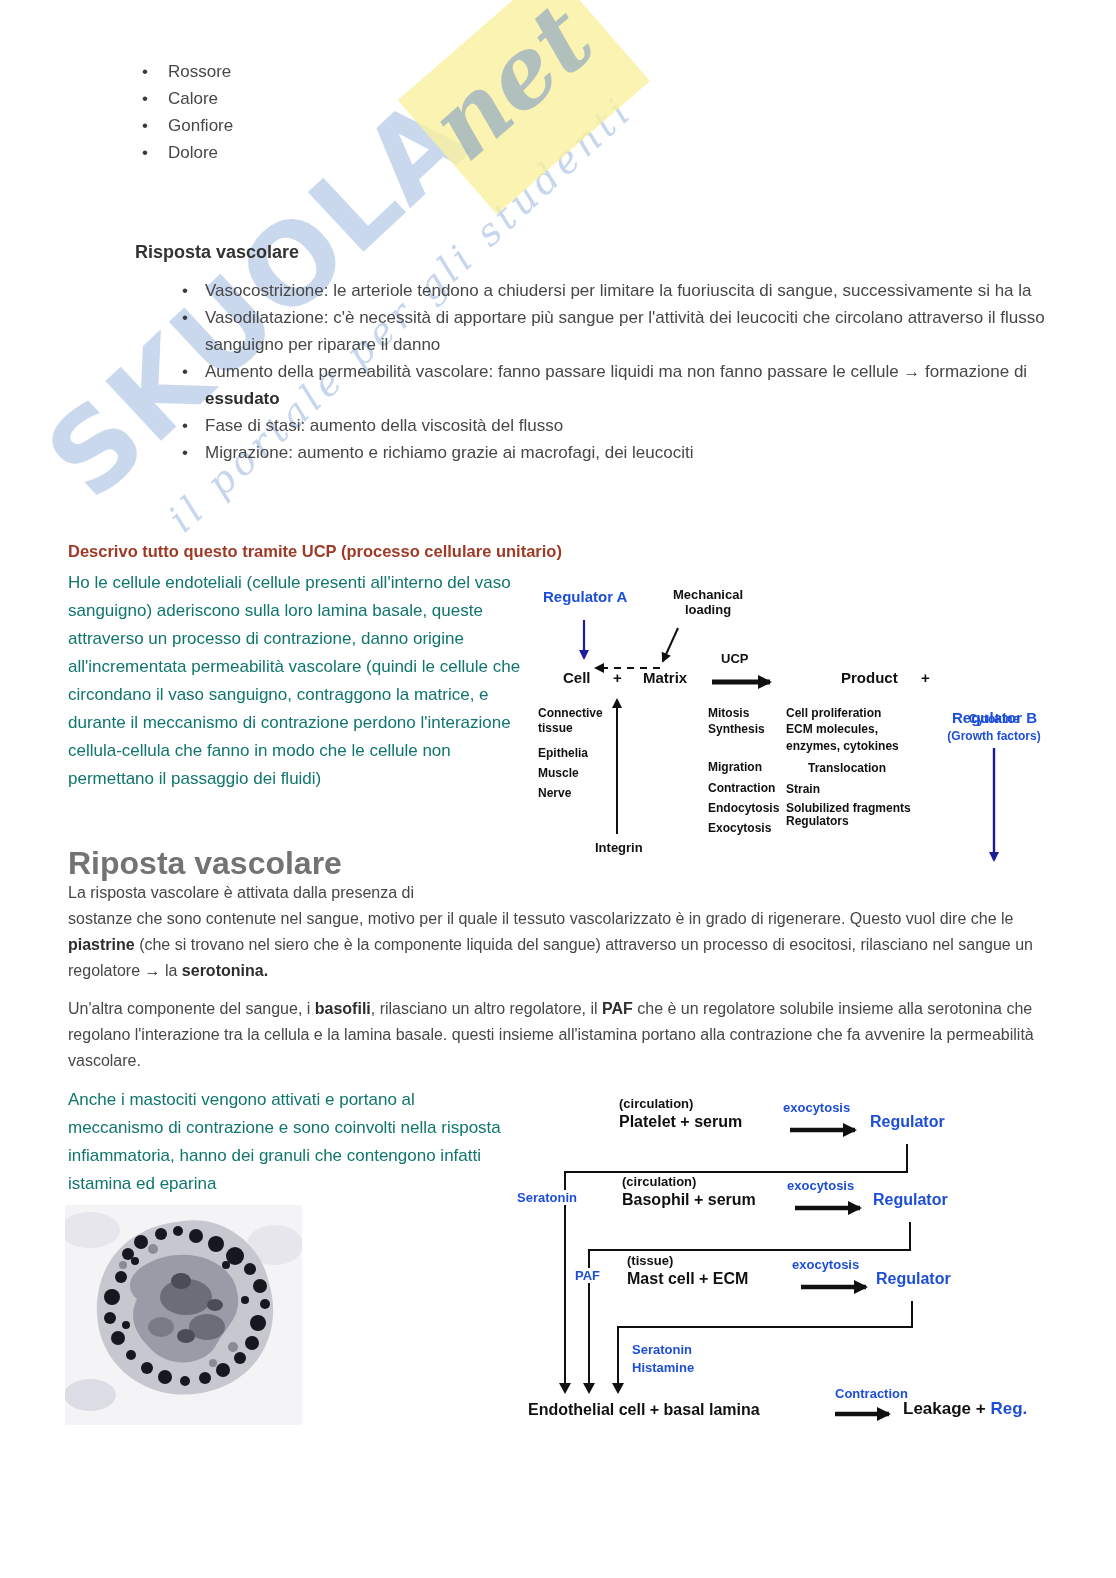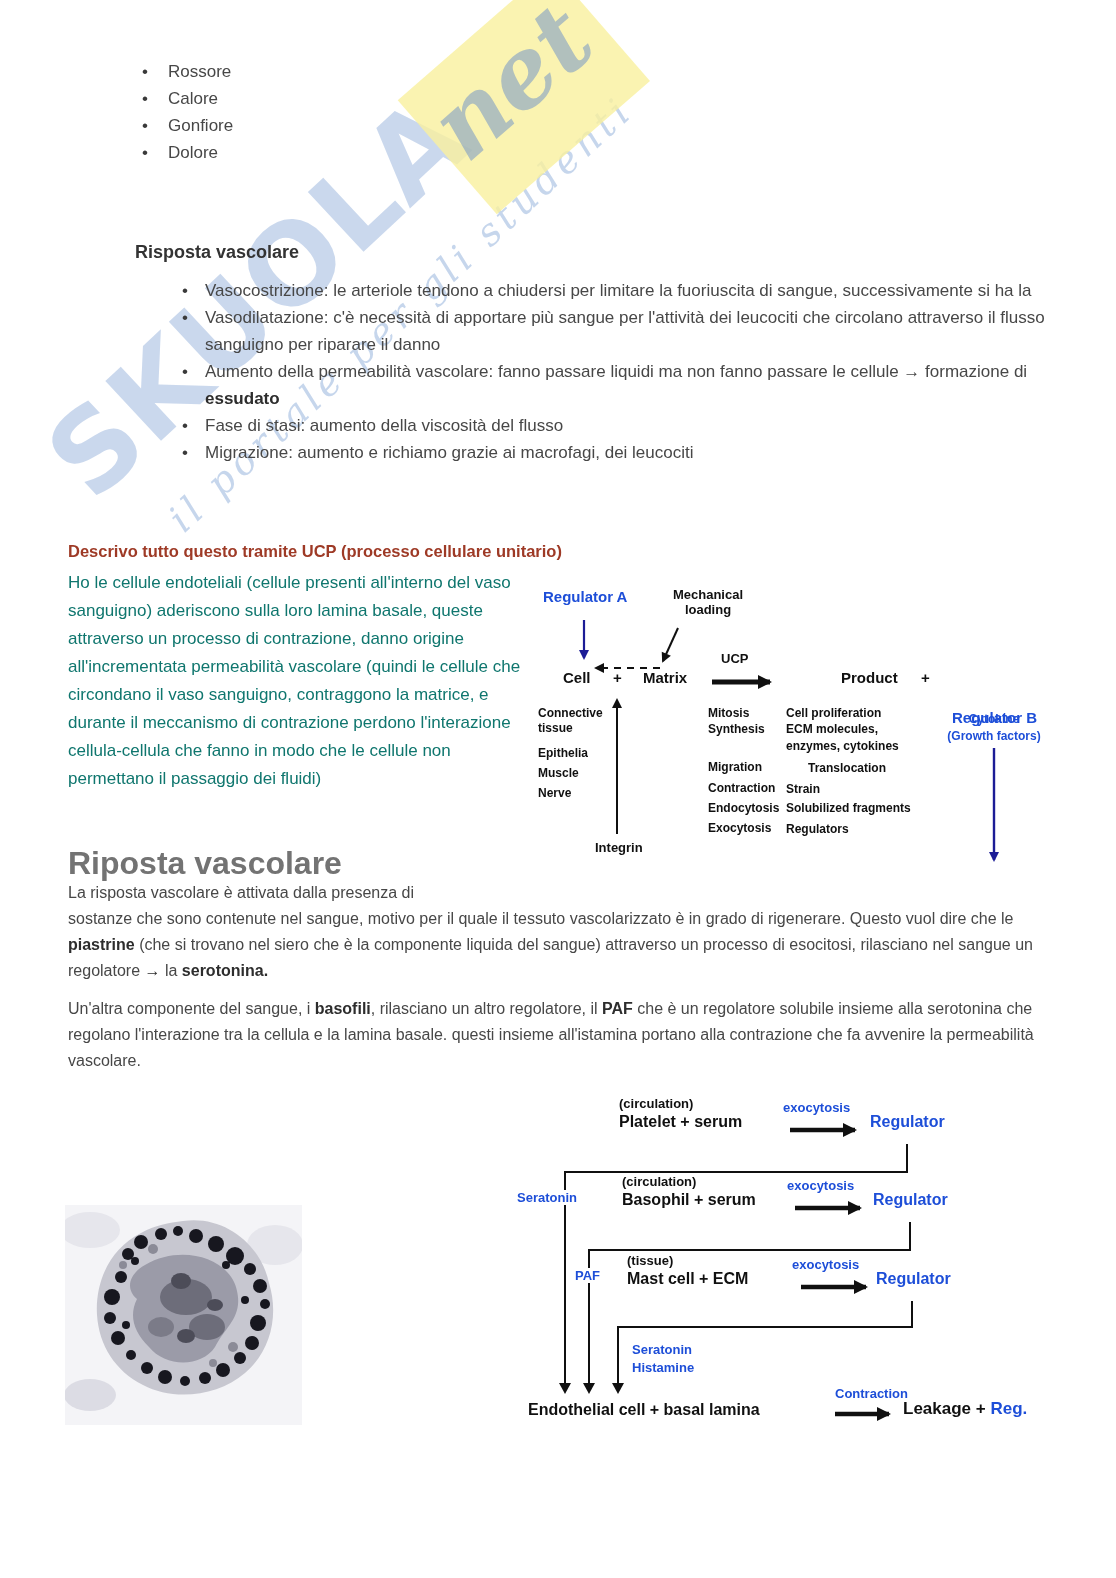--- a/index.html
+++ b/index.html
@@ -111,28 +111,29 @@
     <span class="dlabel" style="left:180px;top:176px;text-align:right;">Migration</span>
     <span class="dlabel" style="left:180px;top:197px;">Contraction</span>
     <span class="dlabel" style="left:180px;top:217px;">Endocytosis</span>
     <span class="dlabel" style="left:180px;top:237px;">Exocytosis</span>
     <span class="dlabel" style="left:258px;top:122px;">Cell proliferation</span>
     <span class="dlabel" style="left:258px;top:138px;">ECM molecules,</span>
     <span class="dlabel" style="left:258px;top:155px;">enzymes, cytokines</span>
     <span class="dlabel" style="left:258px;top:177px;margin-left:22px;">Translocation</span>
     <span class="dlabel" style="left:258px;top:198px;">Strain</span>
     <span class="dlabel" style="left:258px;top:217px;">Solubilized fragments</span>
-    <span class="dlabel" style="left:258px;top:238px;">Regulators</span>
+    <span class="dlabel" style="left:258px;top:230px;">Regulators</span>
     <div class="dlabel blue center" style="left:400px;top:128px;width:132px;">Cytokine</div>
     <div class="dlabel blue center" style="left:400px;top:145px;width:132px;">(Growth factors)</div>
   </div>
 
   <div class="abs z h-red-lg" style="left:68px;top:845px;">Riposta vascolare</div>
   <div class="abs z para" style="left:68px;top:880px;width:1000px;"><span style="display:block;">La risposta vascolare è attivata dalla presenza di</span><span>sostanze che sono contenute nel sangue, motivo per il quale il tessuto vascolarizzato è in grado di rigenerare. Questo vuol dire che le </span><span class="bold-dark">piastrine</span><span> (che si trovano nel siero che è la componente liquida del sangue) attraverso un processo di esocitosi, rilasciano nel sangue un regolatore </span><span class="bold-dark">→</span><span> la </span><span class="bold-dark">serotonina.</span></div>
   <div class="abs z para" style="left:68px;top:996px;width:1000px;"><span>Un'altra componente del sangue, i </span><span class="bold-dark">basofili</span><span>, rilasciano un altro regolatore, il </span><span class="bold-dark">PAF</span><span> che è un regolatore solubile insieme alla serotonina che regolano l'interazione tra la cellula e la lamina basale. questi insieme all'istamina portano alla contrazione che fa avvenire la permeabilità vascolare.</span></div>
+  <div class="abs z para-n" style="left:68px;top:1086px;width:435px;">Anche i mastociti vengono attivati e portano al meccanismo di contrazione e sono coinvolti nella risposta infiammatoria, hanno dei granuli che contengono infatti istamina ed eparina</div>
 
   <div class="abs z" style="left:65px;top:1205px;width:237px;height:220px;">
     <svg width="237" height="220" viewBox="0 0 237 220">
       <rect width="237" height="220" fill="#f4f4f7"></rect>
       <ellipse cx="25" cy="25" rx="30" ry="18" fill="#e6e6ec"></ellipse>
       <ellipse cx="210" cy="40" rx="28" ry="20" fill="#e6e6ec"></ellipse>
       <ellipse cx="25" cy="190" rx="26" ry="16" fill="#dcdce4"></ellipse>
       <path d="M118,16 C160,10 196,40 204,78 C214,110 206,146 180,168 C152,192 108,196 78,180 C50,166 34,140 32,110 C30,78 44,44 76,28 C90,20 104,18 118,16 Z" fill="#c7c7d0"></path>
       <path d="M80,60 C118,38 166,54 172,86 C178,112 160,122 150,142 C136,163 100,162 84,142 C68,126 64,110 72,94 C60,84 64,69 80,60 Z" fill="#9b9ba8"></path>
       <ellipse cx="121" cy="92" rx="26" ry="18" fill="#6d6d7a"></ellipse>

